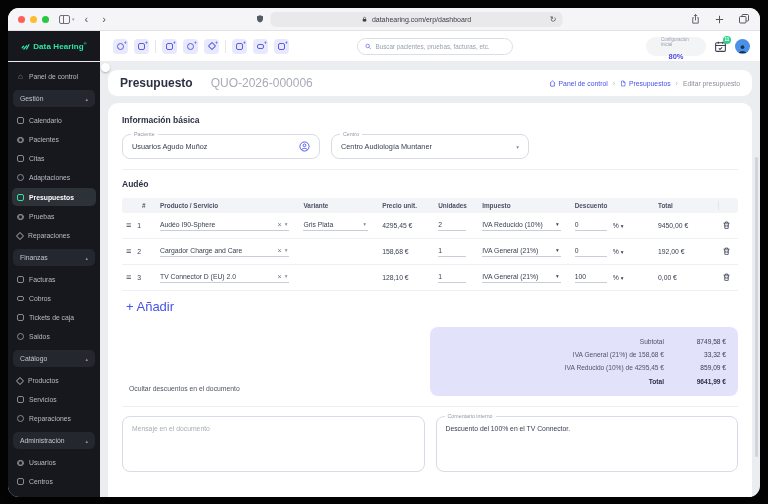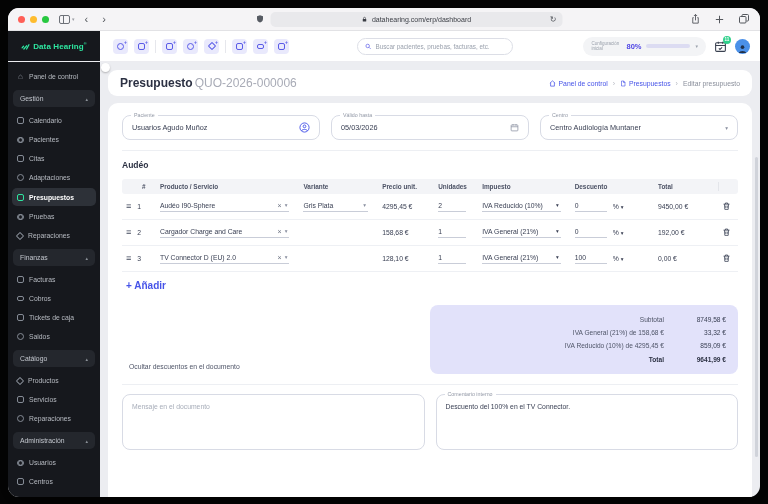--- a/index.html
+++ b/index.html
@@ -29,21 +29,21 @@
   .qabar { display:flex; align-items:center; gap:6px; margin-left:13px; }
   .qa { width:15px; height:15px; background:#e9e9fc; border-radius:4px; position:relative; display:flex; align-items:center; justify-content:center; color:#5a5be8; }
   .qa .shp { width:7px; height:7px; border:1.2px solid currentColor; }
   .qa .sq { border-radius:2px; } .qa .ci { border-radius:50%; } .qa .dia { transform:rotate(45deg); width:6px; height:6px; border-radius:1px; }
   .qa .plus { position:absolute; top:0px; right:1px; font-size:5px; font-weight:bold; }
   .qadiv { width:1px; height:13px; background:#e6e7ec; }
   .search { position:absolute; left:349px; width:156px; height:17px; border:1px solid #dcdee6; border-radius:9px; background:#fff; display:flex; align-items:center; gap:4px; padding:0 7px; }
   .search input { border:none; outline:none; background:transparent; font-size:6.3px; color:#5b6170; width:100%; font-family:"Liberation Sans", sans-serif; }
   .search input::placeholder { color:#9aa1ad; }
   .appbar-right { margin-left:auto; display:flex; align-items:center; gap:8px; padding-right:10px; }
-  .cfg { height:19px; background:#f3f4f6; border-radius:10px; display:flex; align-items:center; gap:5px; padding:0 8px; }
+  .cfg { height:19px; background:#f3f4f6; border-radius:10px; display:flex; align-items:center; gap:5px; padding:0 8px;flex-direction:column; }
   .cfg-label { font-size:4.5px; line-height:1.15; color:#9ba1ac; width:30px; }
   .cfg-pct { font-size:7.5px; font-weight:bold; color:#4f46e5; }
   .cfg-track { width:44px; height:4px; background:#dcdcf2; border-radius:2px; overflow:hidden; }
   .cfg-fill { height:100%; width:80%; background:#4f46e5; border-radius:2px; }
   .cfg-chev { font-size:5px; color:#9ba1ac; }
   .notif { position:relative; display:flex; }
   .badge { position:absolute; top:-4px; right:-4px; width:8px; height:8px; background:#2fd08b; border-radius:50%; color:#fff; font-size:4.5px; display:flex; align-items:center; justify-content:center; font-weight:bold; }
   .avatar { width:15px; height:15px; border-radius:50%; background:#4a90e8; display:flex; align-items:flex-end; justify-content:center; overflow:hidden; }
 
   
@@ -61,21 +61,21 @@
   .sbi.du::before{content:"";position:absolute;left:0;top:1px;width:4px;height:4px;border:1px solid currentColor;border-radius:50%}
   .sbi.du::after{content:"";position:absolute;right:0;top:1px;width:4px;height:4px;border:1px solid currentColor;border-radius:50%}
   .sb-section { margin:4px 5px; height:17px; background:#24272d; border-radius:5px; display:flex; align-items:center; justify-content:space-between; padding:0 7px; color:#c3c7ce; font-size:6.8px; }
   .sb-section .chev { font-size:5px; color:#8a9097; }
   .sb-item.active { margin:1px 4px; height:18px; background:#2d3138; border-radius:5px; color:#fff; font-weight:bold; padding:0 5px; }
   .sb-item.active .sbi { color:#2ee6a0; }
 
   
   .main { flex:1; padding:8px; overflow:hidden; position:relative; }
   .titlebar { background:#fff; border-radius:9px; height:26px; display:flex; align-items:center; justify-content:space-between; padding:0 12px; margin-bottom:7px; }
-  .ptitle { font-size:12px; font-weight:bold; color:#2c3143; display:flex; gap:2px; align-items:flex-end; }
+  .ptitle { font-size:12px; font-weight:bold; color:#2c3143; display:flex; gap:18px; align-items:flex-end; }
   .pcode { font-weight:normal; color:#a8abb6; }
   .crumbs { display:flex; align-items:center; gap:5px; font-size:6.8px; }
   .crumb-link { color:#4653e8; display:flex; align-items:center; gap:3px; }
   .crumb-sep { color:#b4b7c0; font-size:7px; }
   .crumb-cur { color:#8a8f9b; }
 
   .card { background:#fff; border-radius:10px; padding:12px 14px; height:480px; }
   .sec-h { font-size:8.5px; font-weight:bold; color:#2c3143; margin-bottom:9px; }
   .hr { border:none; border-top:1px solid #edeff3; margin:10px 0 9px; }
 
@@ -97,21 +97,21 @@
   .trow > div { padding-left:4px; }
   .c-num { display:flex; align-items:center; gap:6px; }
   .drag { color:#3f465a; font-size:9px; line-height:1; }
   .uctl { border-bottom:1px solid #c9cdd8; display:flex; align-items:center; justify-content:space-between; padding:0 2px 2px 0; margin-right:10px; }
   .ctl-ic { display:flex; align-items:center; gap:3px; color:#6f7585; }
   .x { font-size:7px; }
   .uline { border-bottom:1px solid #c9cdd8; padding-bottom:2px; margin-right:12px; }
   .c-disc { display:flex; align-items:center; gap:6px; }
   .uline.w { width:32px; margin-right:0; }
   .unit { display:flex; align-items:center; gap:2px; }
-  .addlink { color:#4653e8; font-size:10px; margin:8px 0 0 4px; display:inline-block;font-weight:bold; }
+  .addlink { color:#4653e8; font-size:13px; margin:8px 0 0 4px; display:inline-block; }
 
   .bottomrow { display:flex; margin-top:12px; }
   .togglecol { flex:1; display:flex; align-items:flex-end; padding-bottom:4px; }
   .toggle { display:flex; align-items:center; gap:7px; font-size:6.8px; color:#4f5568; }
   .knob { position:absolute; left:1px; top:1px; width:9px; height:9px; background:#fff; border-radius:50%; box-shadow:0 1px 2px rgba(0,0,0,.25); }
   .summary { width:308px; background:#e2e2fa; border-radius:8px; padding:8px 12px; }
   .srow { display:flex; justify-content:flex-end; align-items:center; font-size:6.6px; color:#4f5568; line-height:2; }
   .srow .sval { width:62px; text-align:right; color:#3a4054; }
   .srow.bold { font-weight:bold; color:#2c3143; }
   .srow.bold .sval { color:#2c3143; }
@@ -348,44 +348,35 @@
                 <path d="M6 2h9l5 5v15H6zM14 2v6h6"></path>
               </svg>
             <span>Presupuestos</span>
             </span>
           <span class="crumb-sep">›</span>
           <span class="crumb-cur">Editar presupuesto</span>
         </div>
       </div>
 
       <div class="card">
+        <div class="sec-h">Información básica</div>
 
         <div class="fgrid">
           <div class="field">
             <span class="flabel">Paciente</span>
             <span>Usuarios Agudo Muñoz</span>
             <span class="ficon">
                 <svg width="11" height="11" viewBox="0 0 24 24" fill="none" stroke="#4653e8" stroke-width="2">
                   <circle cx="12" cy="12" r="10"></circle>
                   <circle cx="12" cy="9.5" r="3"></circle>
                   <path d="M5.5 19.5c1.5-4.5 11.5-4.5 13 0"></path>
                 </svg>
               </span>
           </div>
           <div class="field">
-            <span class="flabel">Válido hasta</span>
-            <span>05/03/2026</span>
-            <span class="ficon">
-                <svg width="9" height="9" viewBox="0 0 24 24" fill="none" stroke="#8a90a0" stroke-width="2">
-                  <rect x="3" y="5" width="18" height="16" rx="2"></rect>
-                  <path d="M8 3v4M16 3v4M3 10h18"></path>
-                </svg>
-              </span>
-          </div>
-          <div class="field">
             <span class="flabel">Centro</span>
             <span>Centro Audiología Muntaner</span>
             <span class="ficon dd">▾</span>
           </div>
         </div>
 
         <hr class="hr">
         <div class="sec-h">Audéo</div>
 
         <div class="tgrid thead">

